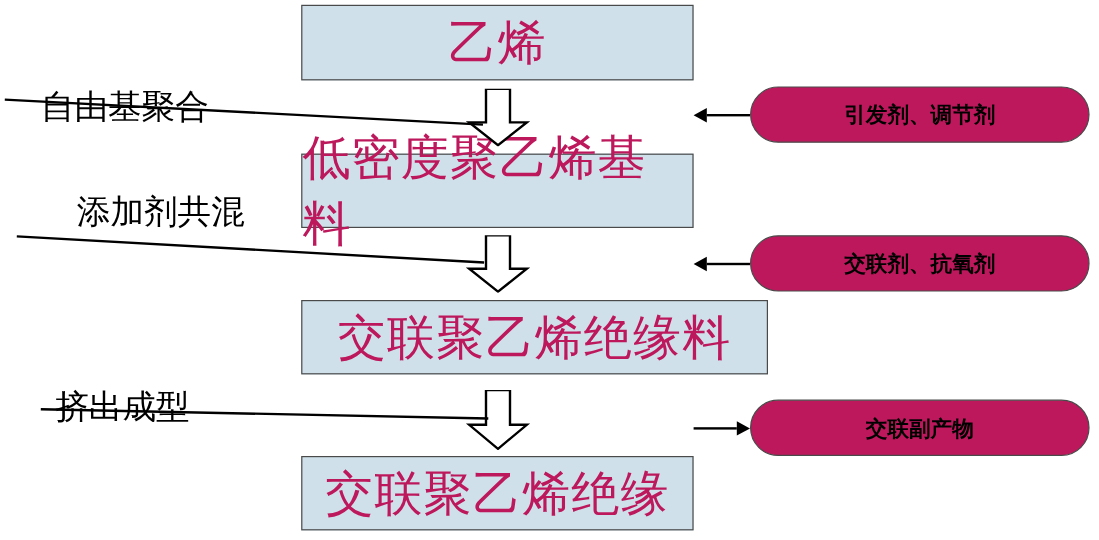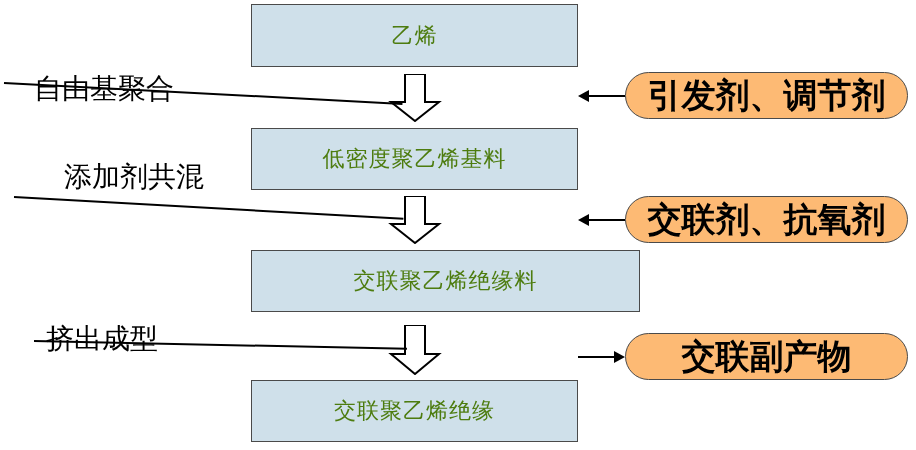--- a/index.html
+++ b/index.html
@@ -18,35 +18,35 @@
     overflow: hidden;
   }
   .box {
     position: absolute;
     box-sizing: border-box;
     background: #cfe0ea;
     border: 1px solid #4a4a4a;
     display: flex;
     align-items: center;
     justify-content: center;
-    font-size: 22px;
-    color: #4d7c0f;
+    font-size: 40px;
+    color: #be185d;
     letter-spacing: 1px;
     font-family: "Liberation Sans", sans-serif;
   }
   .pill {
     position: absolute;
     box-sizing: border-box;
-    background: #fdba74;
+    background: #be185d;
     border: 1px solid #4a4a4a;
     border-radius: 24px;
     display: flex;
     align-items: center;
     justify-content: center;
-    font-size: 34px;
+    font-size: 18px;
     font-weight: bold;
     color: #000000;
     font-family: "Liberation Sans", sans-serif;
   }
   .stage-label {
     position: absolute;
     font-size: 28px;
     color: #000000;
     white-space: nowrap;
     font-family: "Liberation Sans", sans-serif;

